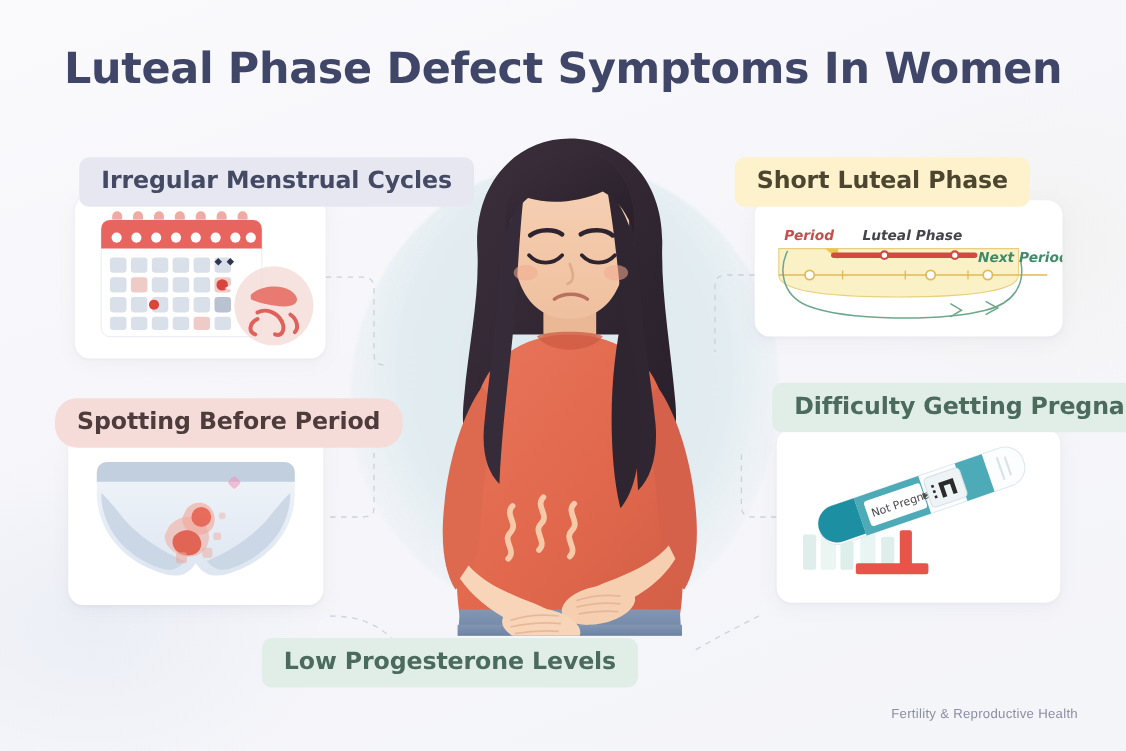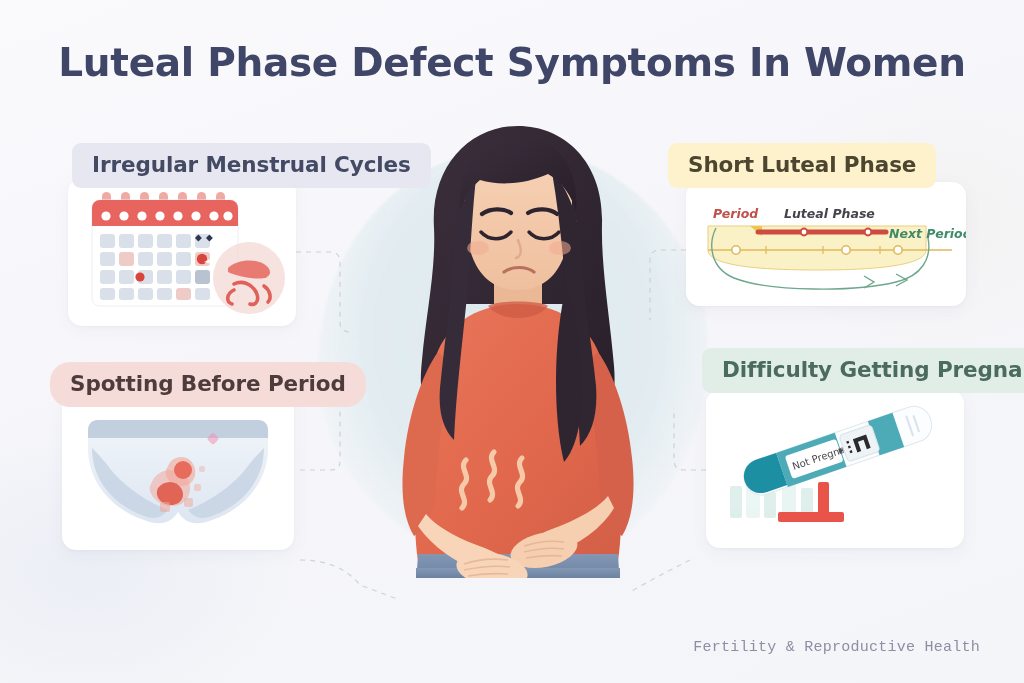--- a/index.html
+++ b/index.html
@@ -94,24 +94,24 @@
   .logo-main {
     font-size: 27px;
     color: #5a6078;
     font-weight: 400;
     font-family: "DejaVu Sans", sans-serif;
     letter-spacing: -0.4px;
   }
   .logo-main b { font-weight: 700; color: #3f4667; }
   .logo-sub {
     margin-top: 7px;
-    font-size: 15px;
+    font-size: 12px;
     color: #8c8fa3;
     letter-spacing: .25px;
-    font-family: Liberation Mono, monospace;
+    font-family: Liberation Sans, sans-serif;
   }
 </style>
 </head>
 <body>
 
 <div id="stage">
 
   <div class="bg-blob-main"></div>
   <div class="bg-tint-left"></div>
   <div class="bg-tint-right"></div>
@@ -437,18 +437,21 @@
   </div>
   <div class="chip chip-yel">
     <span>Short Luteal Phase</span>
   </div>
   <div class="chip chip-pink">
     <span>Spotting Before Period</span>
   </div>
   <div class="chip chip-mint1">
     <span>Difficulty Getting Pregnant</span>
   </div>
+  <div class="chip chip-mint2">
+    <span>Low Progesterone Levels</span>
+  </div>
 
   <div class="logo">
     <div class="logo-sub">Fertility &amp; Reproductive Health</div>
   </div>
 
 </div>
 
 </body></html>

